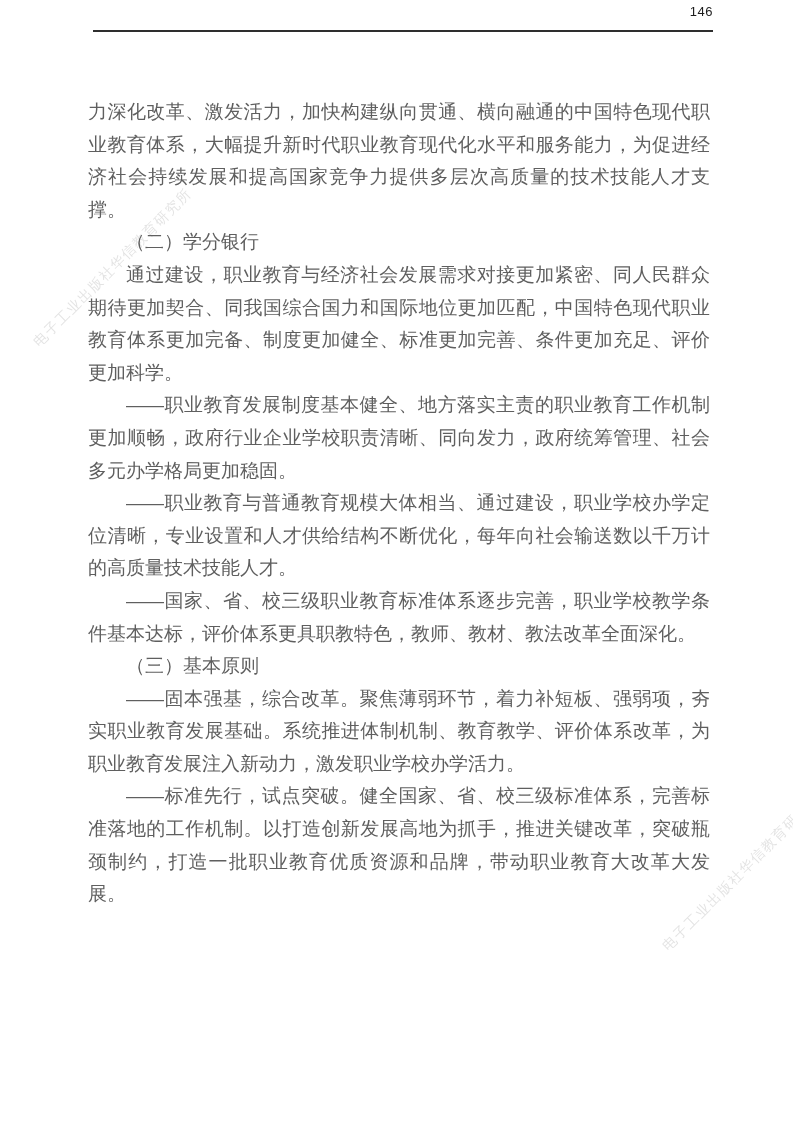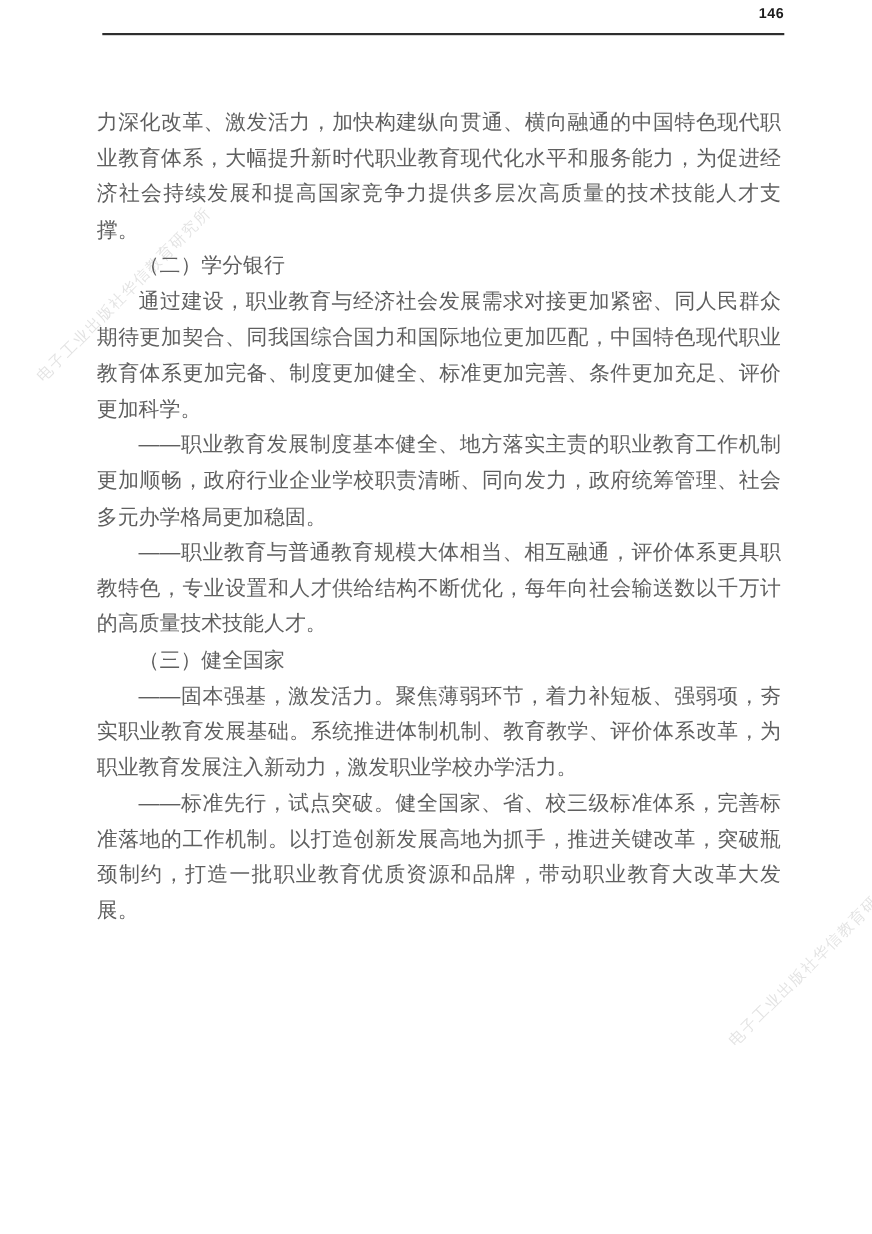--- a/index.html
+++ b/index.html
@@ -11,21 +11,21 @@
     width: 793px;
     height: 1122px;
     background: #ffffff;
     overflow: hidden;
   }
   .page-num {
     position: absolute;
     top: 4px;
     right: 80px;
     font-size: 13px;
-    font-weight: 700;
+    font-weight: 400;
     color: #1c1c1c;
     letter-spacing: 0.5px;
   }
   .header-rule {
     position: absolute;
     top: 30px;
     left: 93px;
     width: 620px;
     height: 2px;
     background: #2e2e2e;
@@ -67,19 +67,20 @@
 
   <div class="watermark wm-left">电子工业出版社华信教育研究所</div>
 
   <div class="watermark wm-right">电子工业出版社华信教育研究所</div>
 
   <div class="doc-body" id="doc-body">
       <p class="para">力深化改革、激发活力，加快构建纵向贯通、横向融通的中国特色现代职业教育体系，大幅提升新时代职业教育现代化水平和服务能力，为促进经济社会持续发展和提高国家竞争力提供多层次高质量的技术技能人才支撑。</p>
       <p class="para indent">（二）学分银行</p>
       <p class="para indent">通过建设，职业教育与经济社会发展需求对接更加紧密、同人民群众期待更加契合、同我国综合国力和国际地位更加匹配，中国特色现代职业教育体系更加完备、制度更加健全、标准更加完善、条件更加充足、评价更加科学。</p>
       <p class="para indent">——职业教育发展制度基本健全、地方落实主责的职业教育工作机制更加顺畅，政府行业企业学校职责清晰、同向发力，政府统筹管理、社会多元办学格局更加稳固。</p>
-      <p class="para indent">——职业教育与普通教育规模大体相当、相互融通，评价体系更具职教特色，专业设置和人才供给结构不断优化，每年向社会输送数以千万计的高质量技术技能人才。</p>
-      <p class="para indent">（三）健全国家</p>
-      <p class="para indent">——固本强基，激发活力。聚焦薄弱环节，着力补短板、强弱项，夯实职业教育发展基础。系统推进体制机制、教育教学、评价体系改革，为职业教育发展注入新动力，激发职业学校办学活力。</p>
+      <p class="para indent">——职业教育与普通教育规模大体相当、通过建设，职业学校办学定位清晰，专业设置和人才供给结构不断优化，每年向社会输送数以千万计的高质量技术技能人才。</p>
+      <p class="para indent">——国家、省、校三级职业教育标准体系逐步完善，职业学校教学条件基本达标，评价体系更具职教特色，教师、教材、教法改革全面深化。</p>
+      <p class="para indent">（三）基本原则</p>
+      <p class="para indent">——固本强基，综合改革。聚焦薄弱环节，着力补短板、强弱项，夯实职业教育发展基础。系统推进体制机制、教育教学、评价体系改革，为职业教育发展注入新动力，激发职业学校办学活力。</p>
       <p class="para indent">——标准先行，试点突破。健全国家、省、校三级标准体系，完善标准落地的工作机制。以打造创新发展高地为抓手，推进关键改革，突破瓶颈制约，打造一批职业教育优质资源和品牌，带动职业教育大改革大发展。</p>
     </div>
 
 </div>
 
 </body></html>

